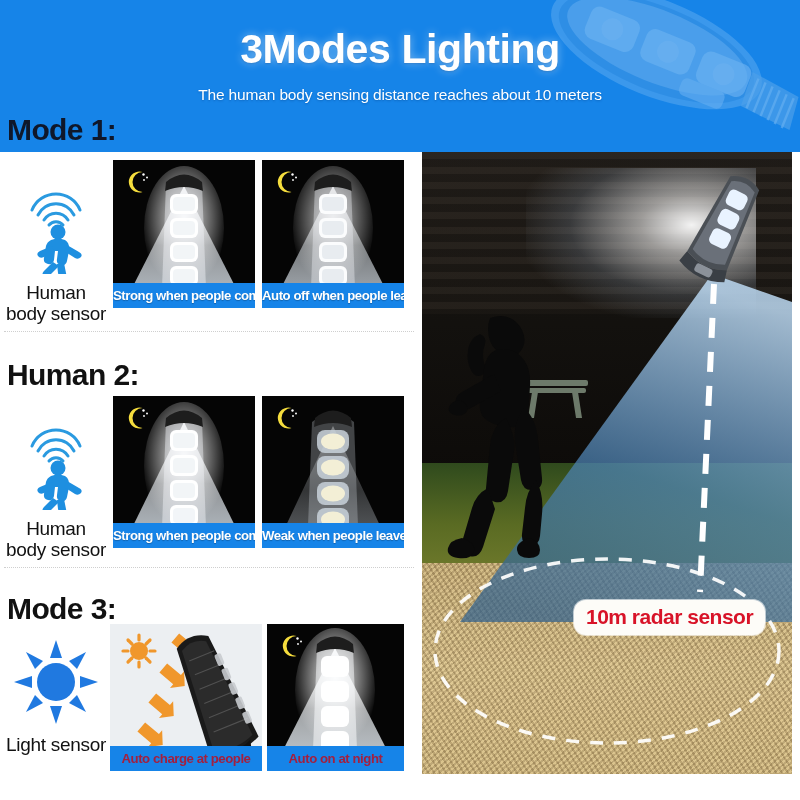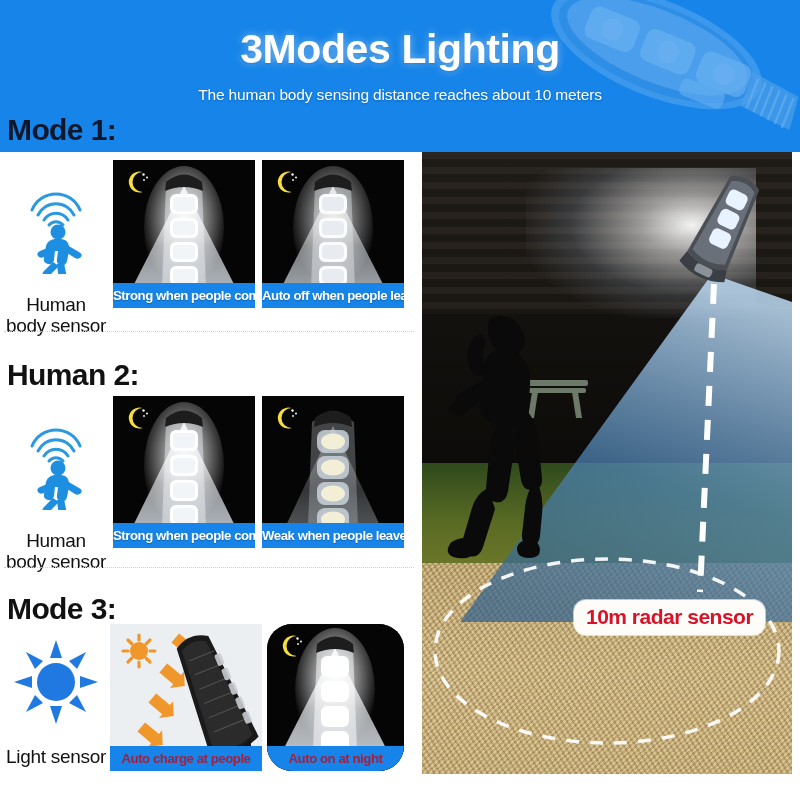--- a/index.html
+++ b/index.html
@@ -97,21 +97,21 @@
   .sensor-block { position: absolute; width: 112px; text-align: center; }
   #sensor1 { left: 0px; top: 168px; }
   #sensor2 { left: 0px; top: 404px; }
   #sensor3 { left: 0px; top: 636px; }
 
   .sensor-label {
     font-size: 19px;
     color: #111;
     line-height: 1.12;
     letter-spacing: -.3px;
-    margin-top: 18px;
+    margin-top: 6px;
   }
   .sensor-icon-wrap { height: 108px; display: flex; align-items: center; justify-content: center; }
   .sensor-icon-wrap.small { height: 92px; }
 
   
   .photo-card {
     position: absolute;
     overflow: hidden;
     background: #000;
   }
@@ -525,21 +525,21 @@
           <rect x="122" y="66" width="7" height="12" rx="2"></rect>
           <rect x="123" y="82" width="7" height="12" rx="2"></rect>
           <rect x="124" y="98" width="7" height="12" rx="2"></rect>
         </g>
         <path d="M96 126 q13 7 26 0 l-2 8 q-11 5 -22 0 Z" fill="#111"></path>
       </g>
     </svg>
     <div class="caption red">Auto charge at people</div>
   </div>
 
-  <div class="photo-card" style="left:267px; top:624px; width:137px; height:147px;border-radius:25px;">
+  <div class="photo-card" style="left:267px; top:624px; width:137px; height:147px;">
     <div class="night"></div>
     <svg class="lampwrap" viewBox="0 0 137 147" preserveAspectRatio="none">
       <defs>
         <linearGradient id="b5" x1="0" y1="0" x2="0" y2="1">
           <stop offset="0%" stop-color="#ffffff" stop-opacity=".95"></stop>
           <stop offset="55%" stop-color="#eef2f5" stop-opacity=".65"></stop>
           <stop offset="100%" stop-color="#d4dce3" stop-opacity=".88"></stop>
         </linearGradient>
         <radialGradient id="h5" cx="50%" cy="40%" r="55%">
           <stop offset="0%" stop-color="#ffffff" stop-opacity="1"></stop>

